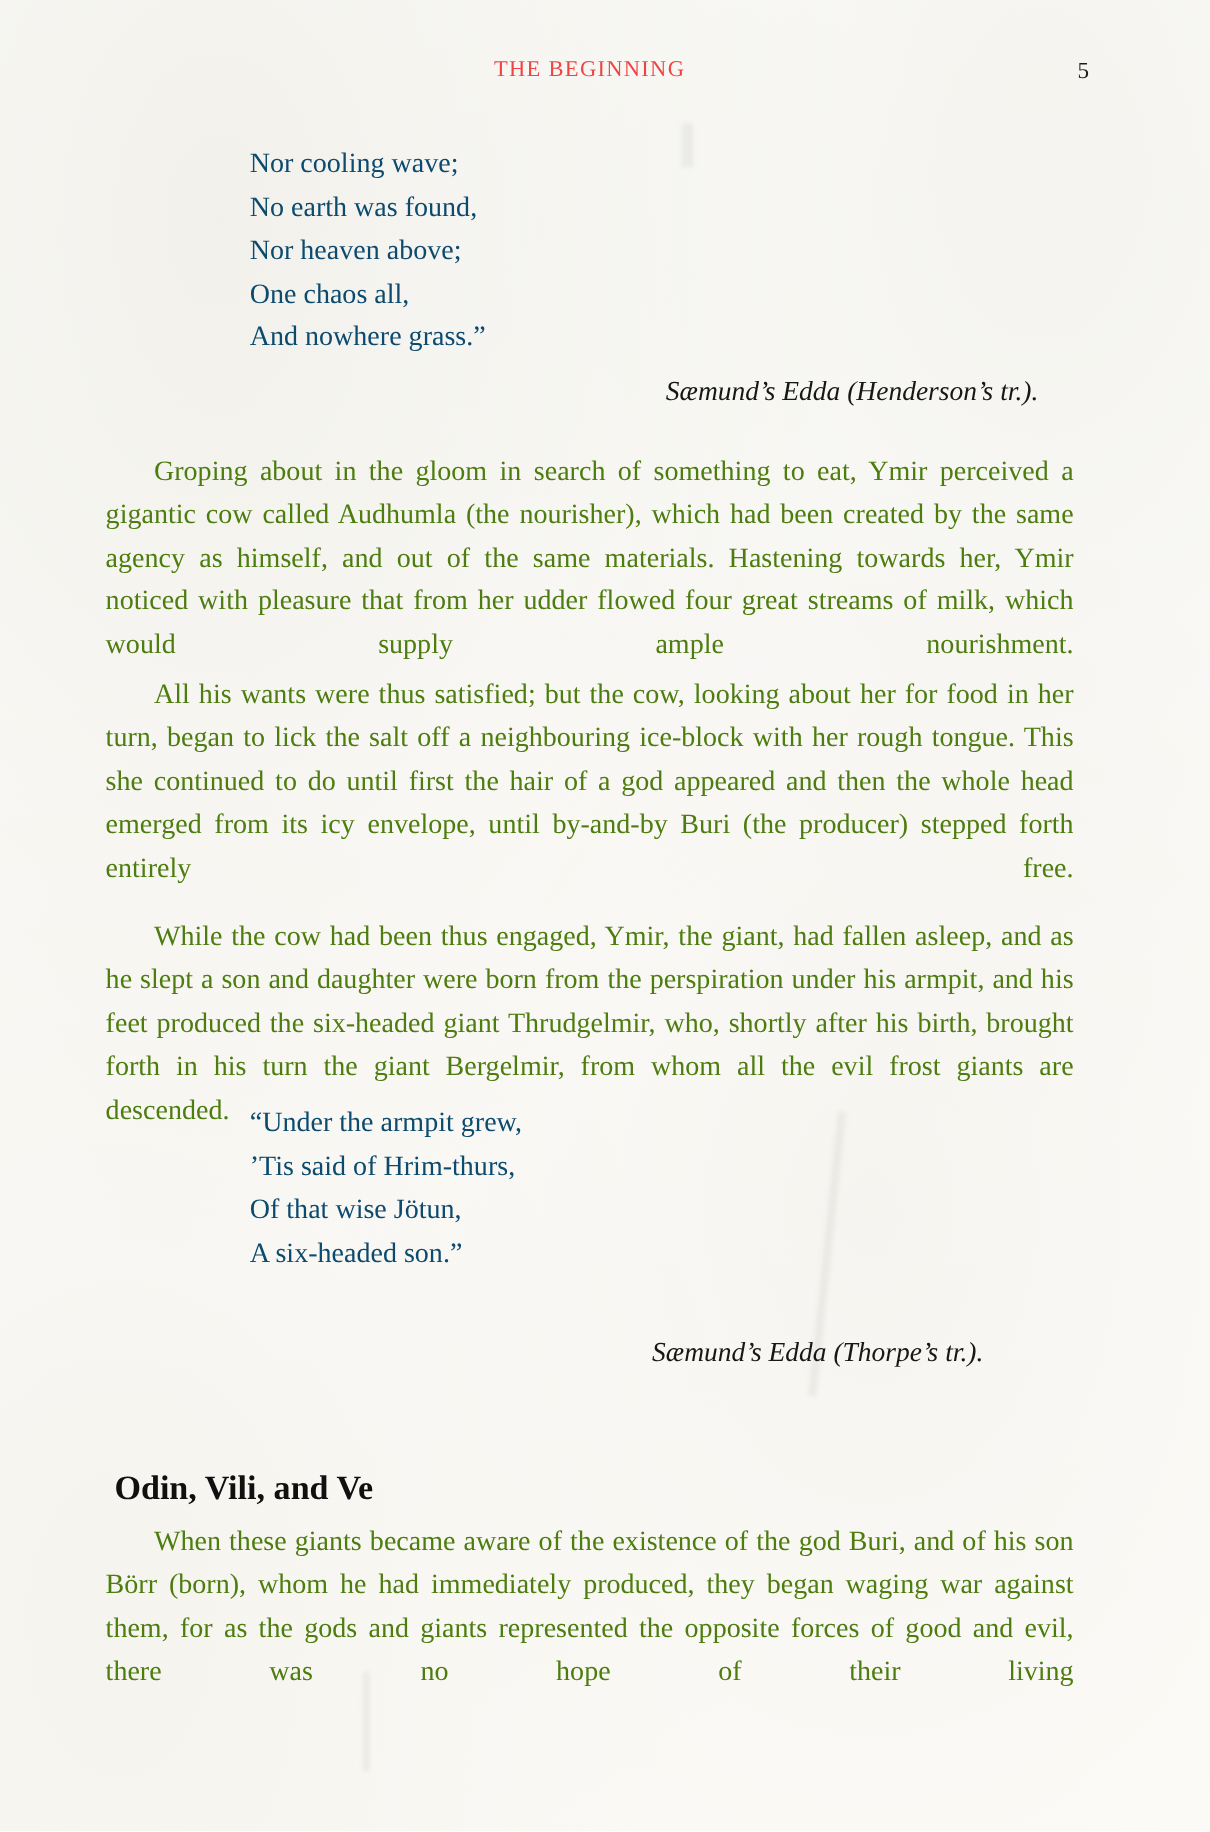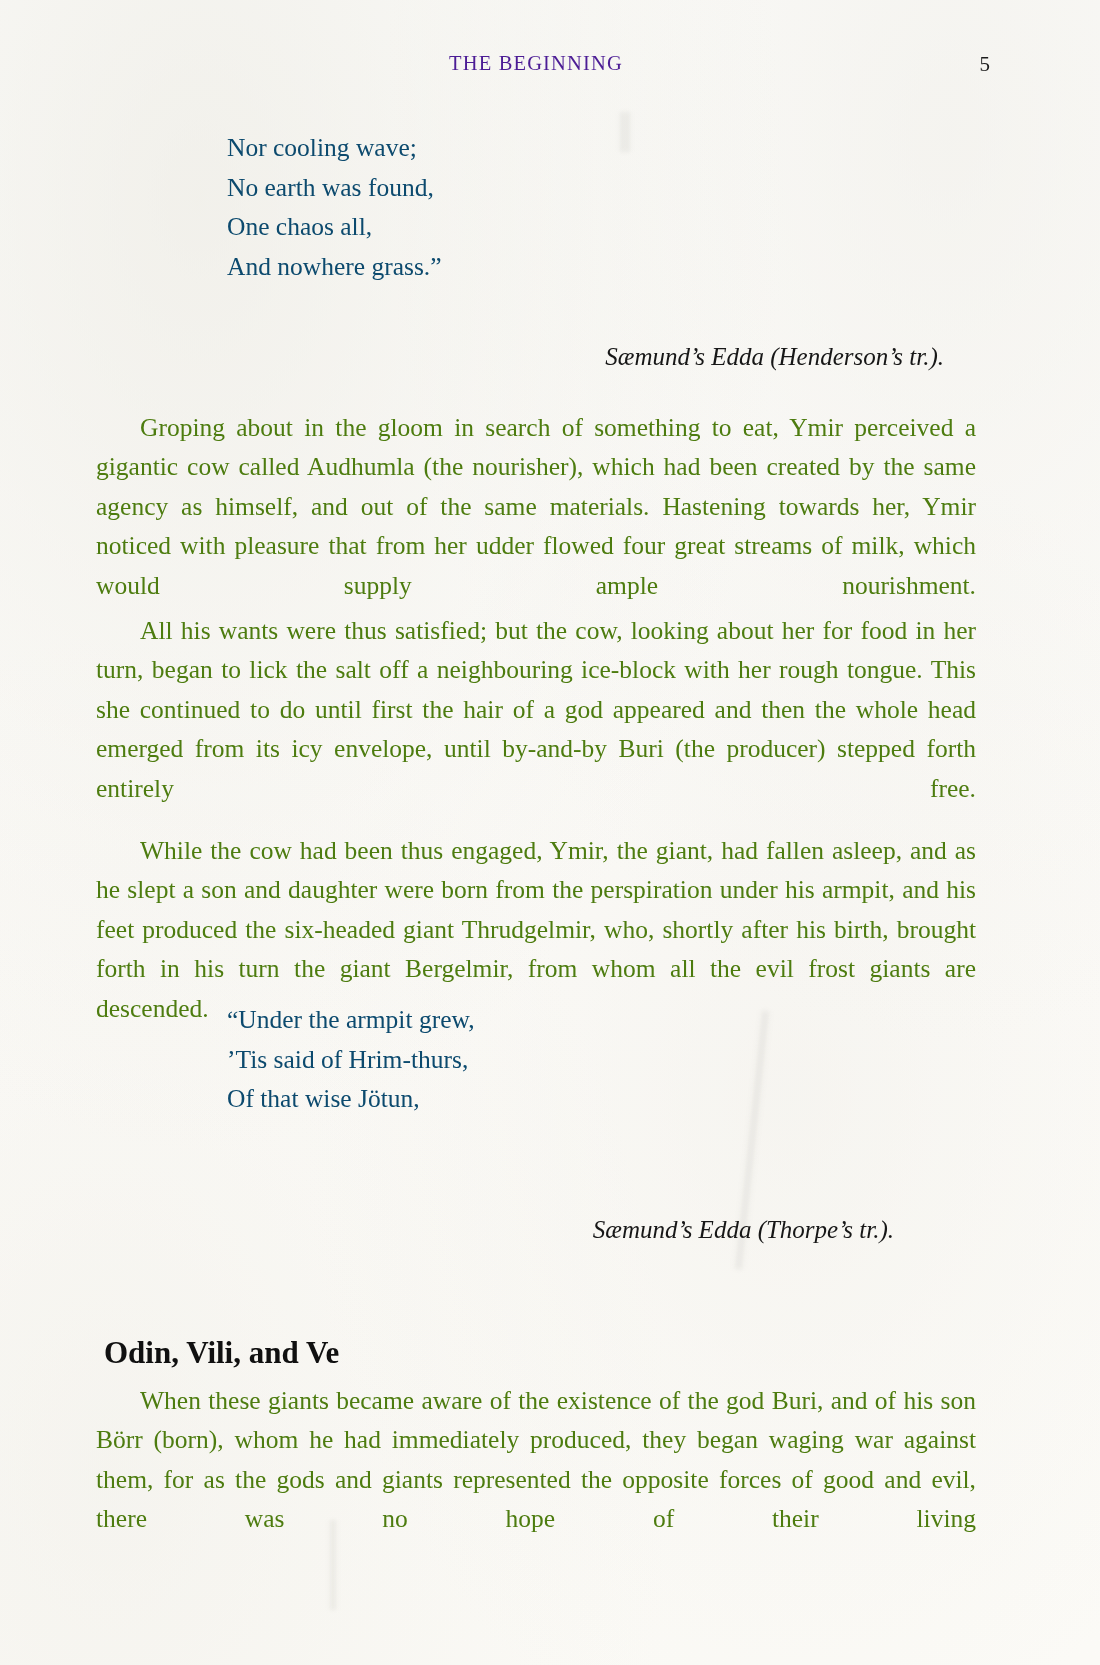--- a/index.html
+++ b/index.html
@@ -53,21 +53,21 @@
     width: 880px;
     height: 30px;
   }
   .runhead-title {
     position: absolute;
     left: 0;
     width: 880px;
     text-align: center;
     font-size: 20.5px;
     letter-spacing: 1.15px;
-    color: #4c1d95;
+    color: #ef4444;
   }
   .runhead-page {
     position: absolute;
     right: -14px;
     top: 0;
     font-size: 21px;
     color: #1b1b1b;
   }
 
   
@@ -141,34 +141,36 @@
   <div class="content">
 
     <div class="runhead">
       <div class="runhead-title">THE BEGINNING</div>
       <div class="runhead-page">5</div>
     </div>
 
     <div class="verse verse-1">
       <div class="verse-line">Nor cooling wave;</div>
       <div class="verse-line">No earth was found,</div>
+      <div class="verse-line">Nor heaven above;</div>
       <div class="verse-line">One chaos all,</div>
       <div class="verse-line">And nowhere grass.”</div>
     </div>
 
     <div class="attrib attrib-1">Sæmund’s Edda (Henderson’s tr.).</div>
 
     <p class="para p1">Groping about in the gloom in search of something to eat, Ymir perceived a gigantic cow called Audhumla (the nourisher), which had been created by the same agency as himself, and out of the same materials. Hastening towards her, Ymir noticed with pleasure that from her udder flowed four great streams of milk, which would supply ample nourishment.</p>
     <p class="para p2">All his wants were thus satisfied; but the cow, looking about her for food in her turn, began to lick the salt off a neighbouring ice-block with her rough tongue. This she continued to do until first the hair of a god appeared and then the whole head emerged from its icy envelope, until by-and-by Buri (the producer) stepped forth entirely free.</p>
     <p class="para p3">While the cow had been thus engaged, Ymir, the giant, had fallen asleep, and as he slept a son and daughter were born from the perspiration under his armpit, and his feet produced the six-headed giant Thrudgelmir, who, shortly after his birth, brought forth in his turn the giant Bergelmir, from whom all the evil frost giants are descended.</p>
 
     <div class="verse verse-2">
       <div class="verse-line">“Under the armpit grew,</div>
       <div class="verse-line">’Tis said of Hrim-thurs,</div>
       <div class="verse-line">Of that wise Jötun,</div>
+      <div class="verse-line">A six-headed son.”</div>
     </div>
 
     <div class="attrib attrib-2">Sæmund’s Edda (Thorpe’s tr.).</div>
 
     <div class="section-head">Odin, Vili, and Ve</div>
 
     <p class="para p4">When these giants became aware of the existence of the god Buri, and of his son Börr (born), whom he had immediately produced, they began waging war against them, for as the gods and giants represented the opposite forces of good and evil, there was no hope of their living</p>
 
   </div>
 </div>

